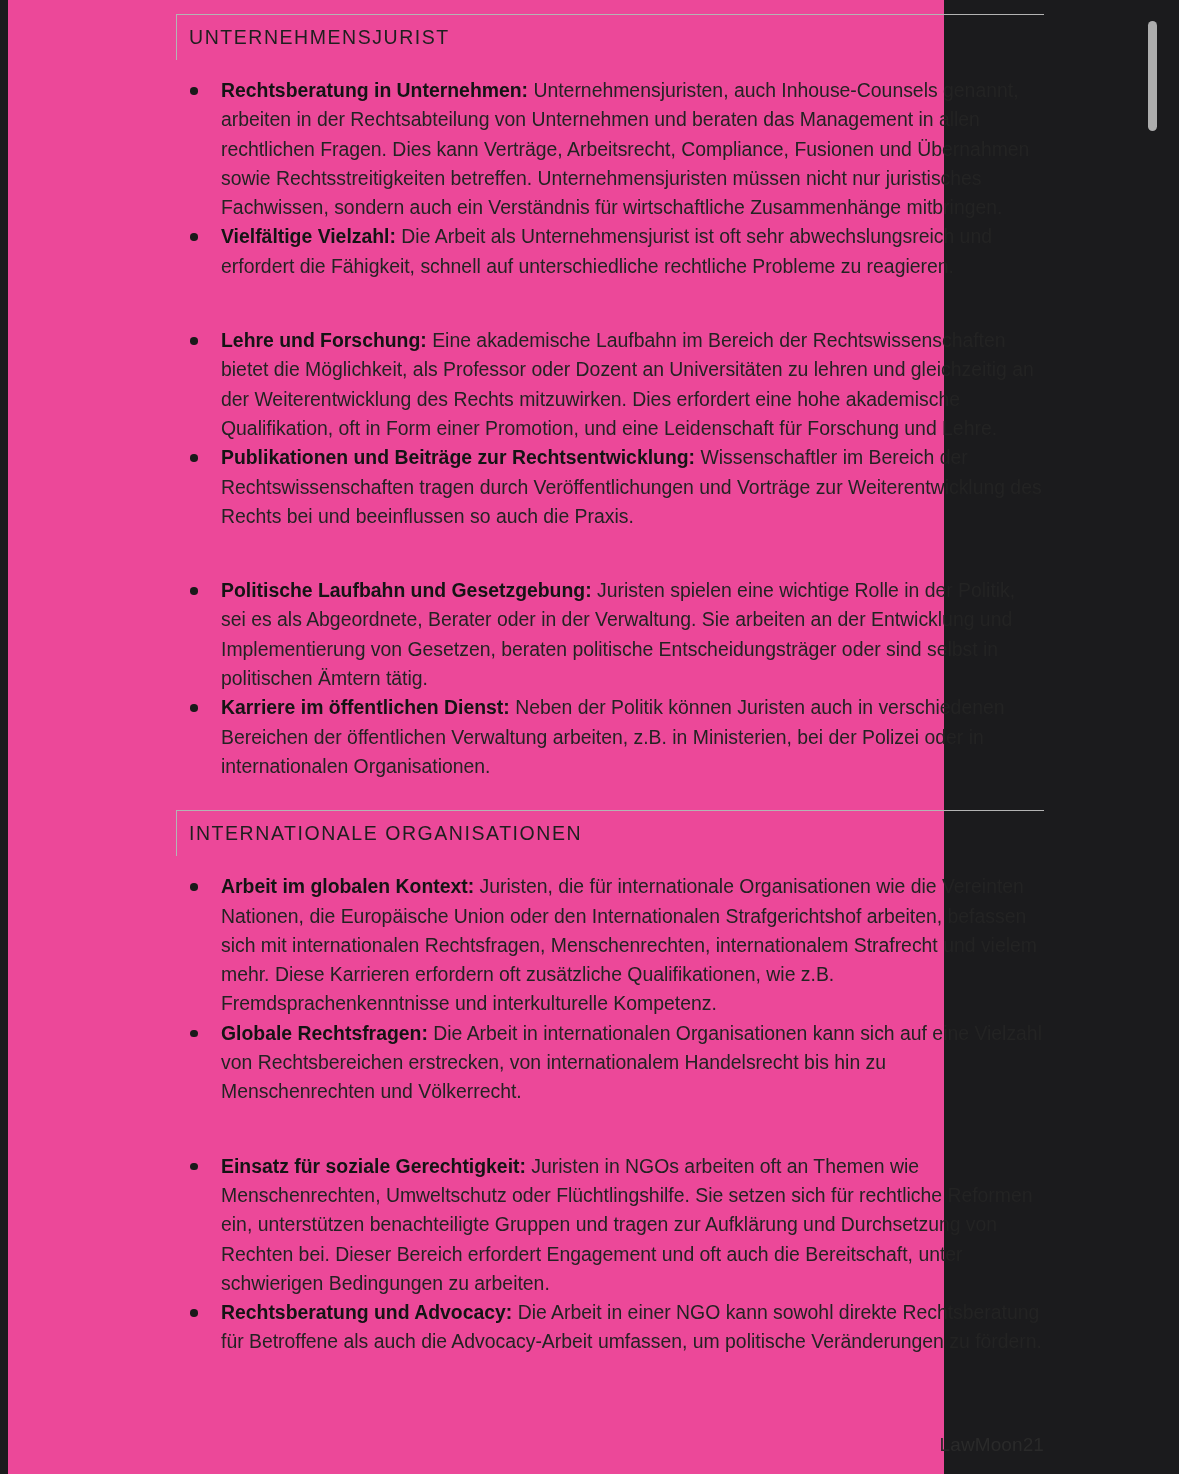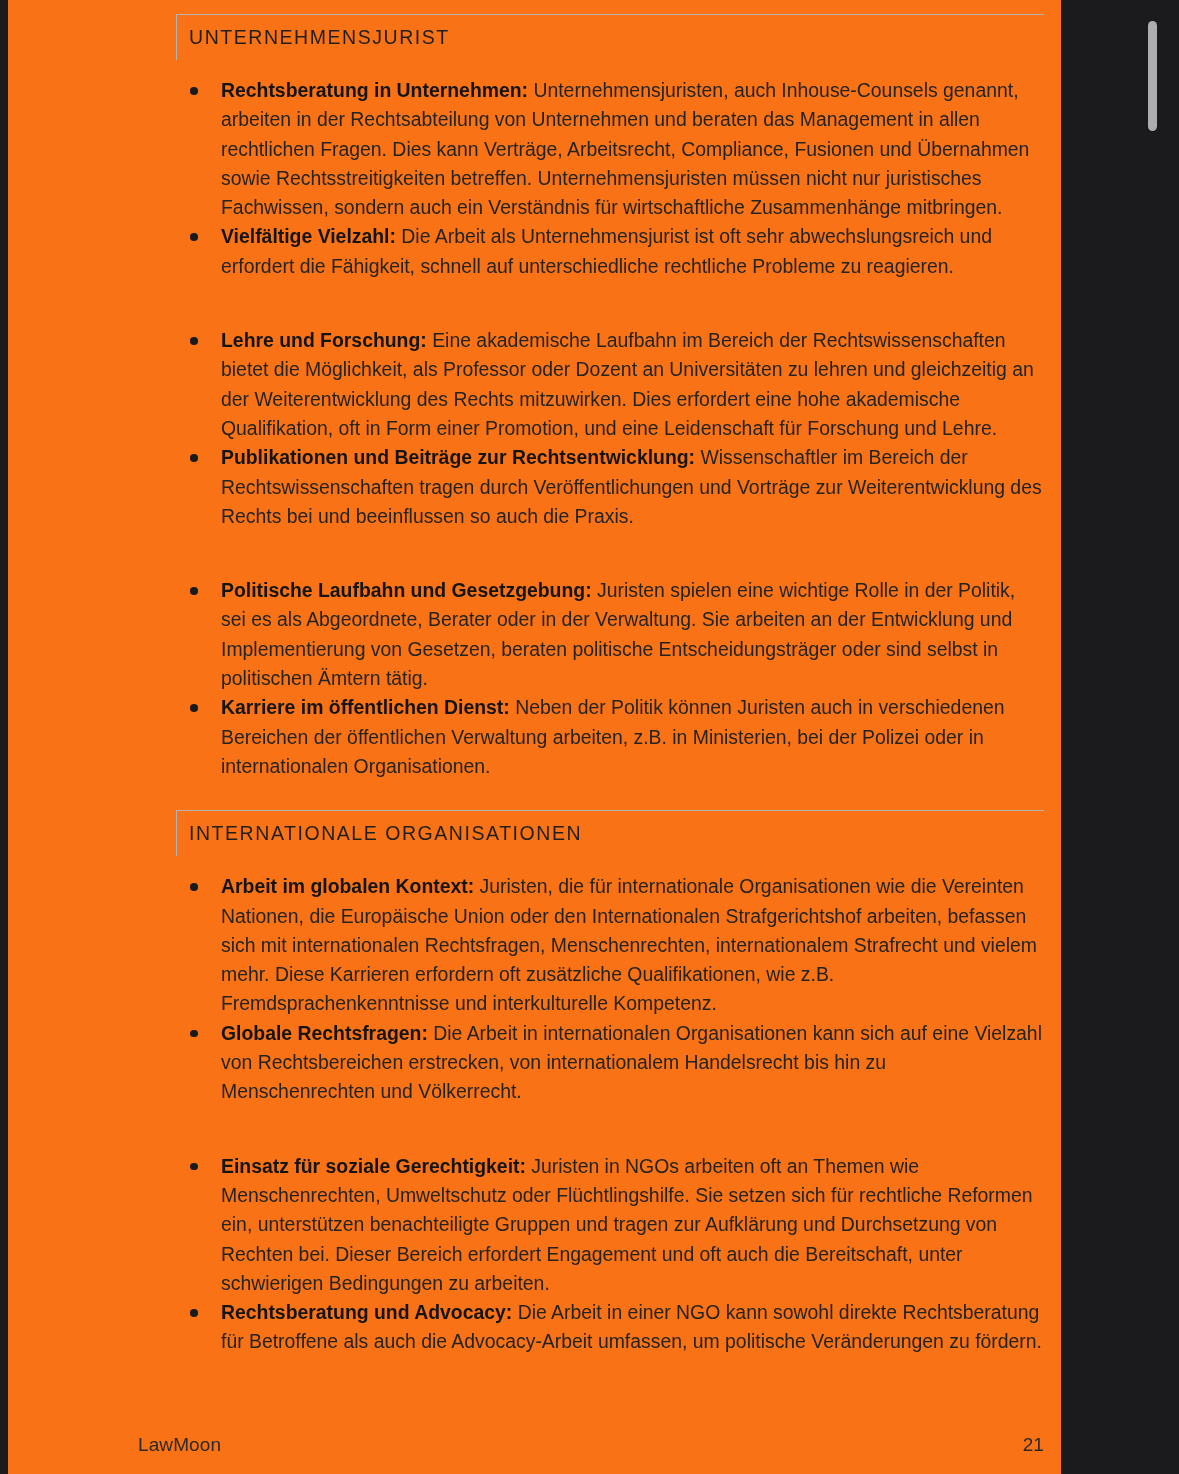--- a/index.html
+++ b/index.html
@@ -20,23 +20,23 @@
     position: absolute;
     left: 0; top: 0;
     width: 1179px;
     height: 1474px;
     background: #1b1b1d;
   }
   .page {
     position: absolute;
     left: 8px;
     top: 0;
-    width: 1053px;
-    height: 1474px;
-    background: #f97316;
+    width: 936px;
+    height: 1474px;
+    background: #ec4899;
     box-sizing: border-box;
     padding-left: 32px;
   }
 
   
   .doc {
     position: absolute;
     left: 0;
     top: 0;
     width: 1160px;
@@ -111,21 +111,21 @@
 
   
   .footer {
     position: absolute;
     left: 130px;
     right: 124px;
     top: 1432px;
     height: 26px;
     display: flex;
     align-items: center;
-    justify-content: space-between;
+    justify-content: flex-end;
     font-size: 19px;
     color: #2a2a2a;
     letter-spacing: 0.1px;
   }
 
   
   .scrollbar-track {
     position: absolute;
     right: 11px;
     top: 0;

